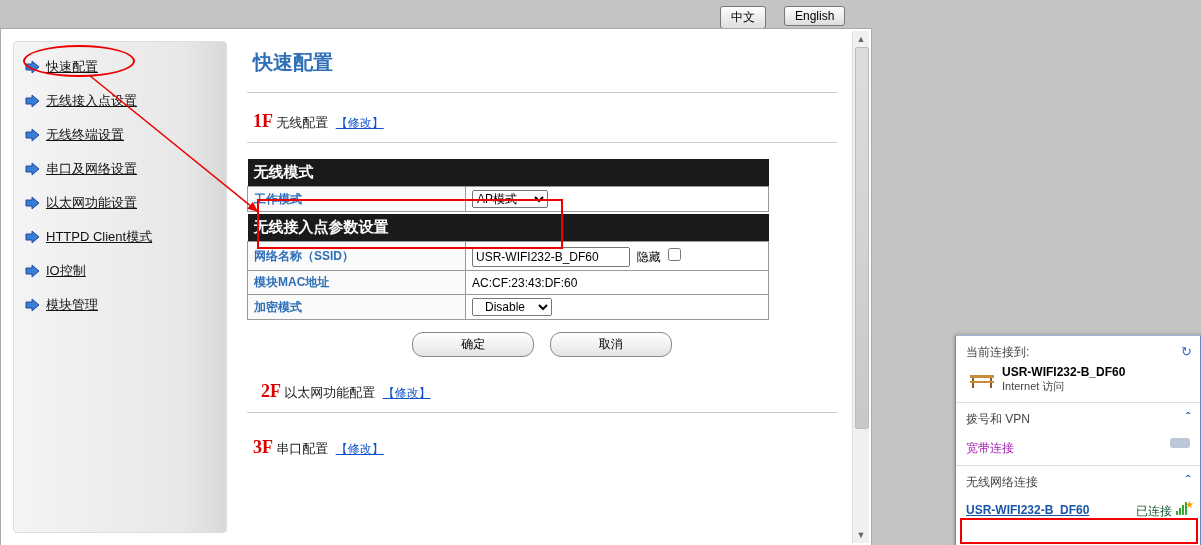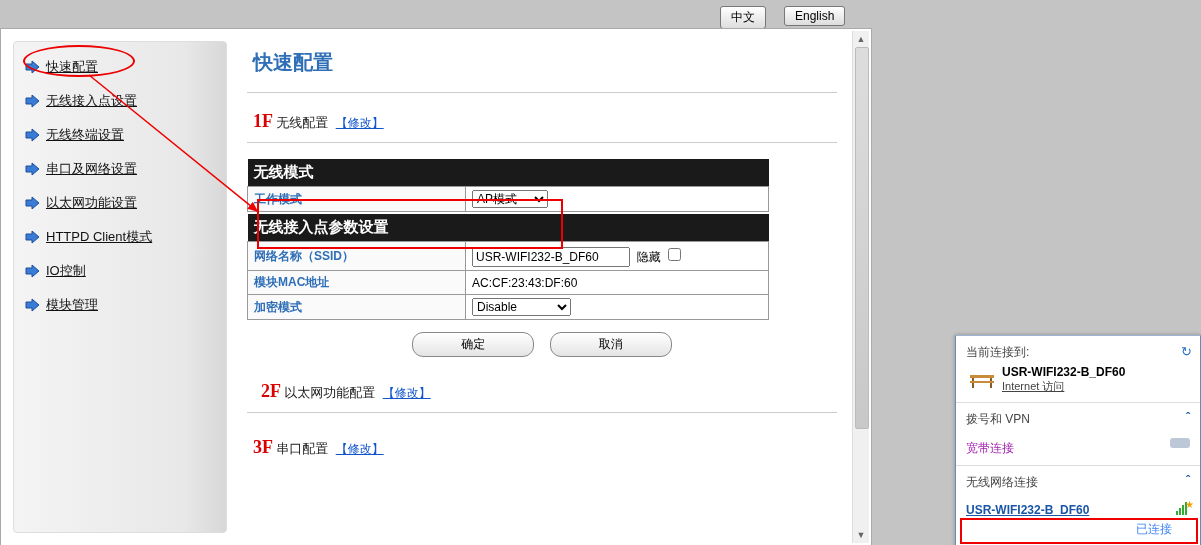--- a/index.html
+++ b/index.html
@@ -39,28 +39,28 @@
   .red-box { position:absolute; border:2px solid #e00; pointer-events:none; }
   .ellipse { position:absolute; border:2px solid #e00; border-radius:50%/50%; pointer-events:none; }
   svg.arrow { position:absolute; pointer-events:none; }
 
   
   .netpop { position:absolute; right:0; top:335px; width:244px; height:210px; background:#fff; border:1px solid #6a8bb8; border-top:1px solid #9cb6d9; box-shadow:0 0 4px rgba(0,0,0,.3); font-family:"Microsoft YaHei",Tahoma,sans-serif; font-size:12px; }
   .netpop .sec-title { color:#444; padding:8px 10px 2px 10px; position:relative; }
   .netpop .sec-title .refresh { position:absolute; right:8px; top:8px; color:#2d74c8; font-size:13px; cursor:pointer; }
   .netpop .conn-row { display:flex; align-items:center; padding:2px 10px 6px 12px; }
   .netpop .conn-row .nm { font-weight:bold; color:#000; }
-  .netpop .conn-row .sub { color:#444; font-size:11px;text-decoration:underline; }
+  .netpop .conn-row .sub { color:#444; font-size:11px; }
   .netpop .hr2 { border-top:1px solid #ddd; margin:2px 0; }
   .netpop .row { padding:6px 10px; position:relative; color:#a21caf; cursor:pointer; }
   .netpop .row .chev { position:absolute; right:10px; top:6px; color:#1a56a8; font-weight:bold; }
   .netpop .modem { position:absolute; right:10px; top:4px; width:20px; height:10px; background:#bcc8d8; border-radius:3px; }
   .netpop .wifi-row { padding:6px 10px; position:relative; }
   .netpop .wifi-row .ssid { color:#1a56a8; font-weight:bold; text-decoration:underline; }
-  .netpop .wifi-row .stat { position:absolute; right:28px; top:24px; color:#3b82f6; }
+  .netpop .wifi-row .stat { position:absolute; right:28px; top:6px; color:#14532d; }
   .netpop .bars { position:absolute; right:8px; top:4px; width:16px; height:14px; }
   .bench-icon { width:28px; height:22px; margin-right:6px; }
 
   .sig-bars span{display:inline-block;width:2px;margin-right:1px;background:#3a3;}
 
 </style>
 </head>
 <body>
 
 <div class="lang-bar">
@@ -161,21 +161,21 @@
           <input type="checkbox" style="">
         </td>
       </tr>
       <tr>
         <td class="label">模块MAC地址</td>
         <td>AC:CF:23:43:DF:60</td>
       </tr>
       <tr>
         <td class="label">加密模式</td>
         <td>
-          <select style="width:99px;">
+          <select style="width:80px;padding-left:8px;">
             <option>Disable</option>
           </select>
         </td>
       </tr>
     </tbody>
       </table>
 
     <div class="btn-row">
       <span class="btn">确定</span>
       <span class="btn">取消</span>

